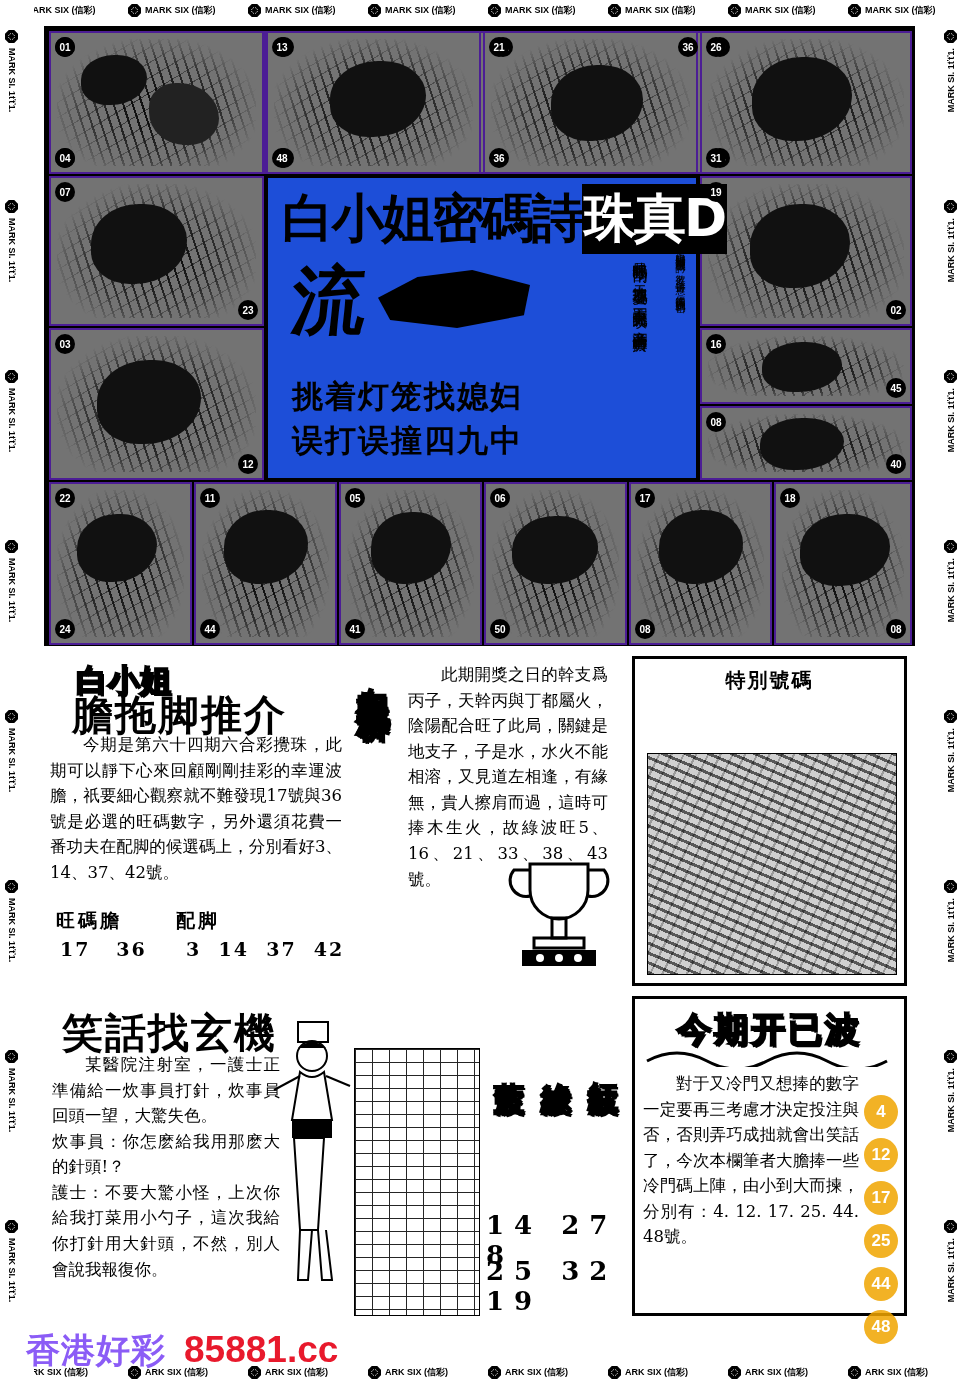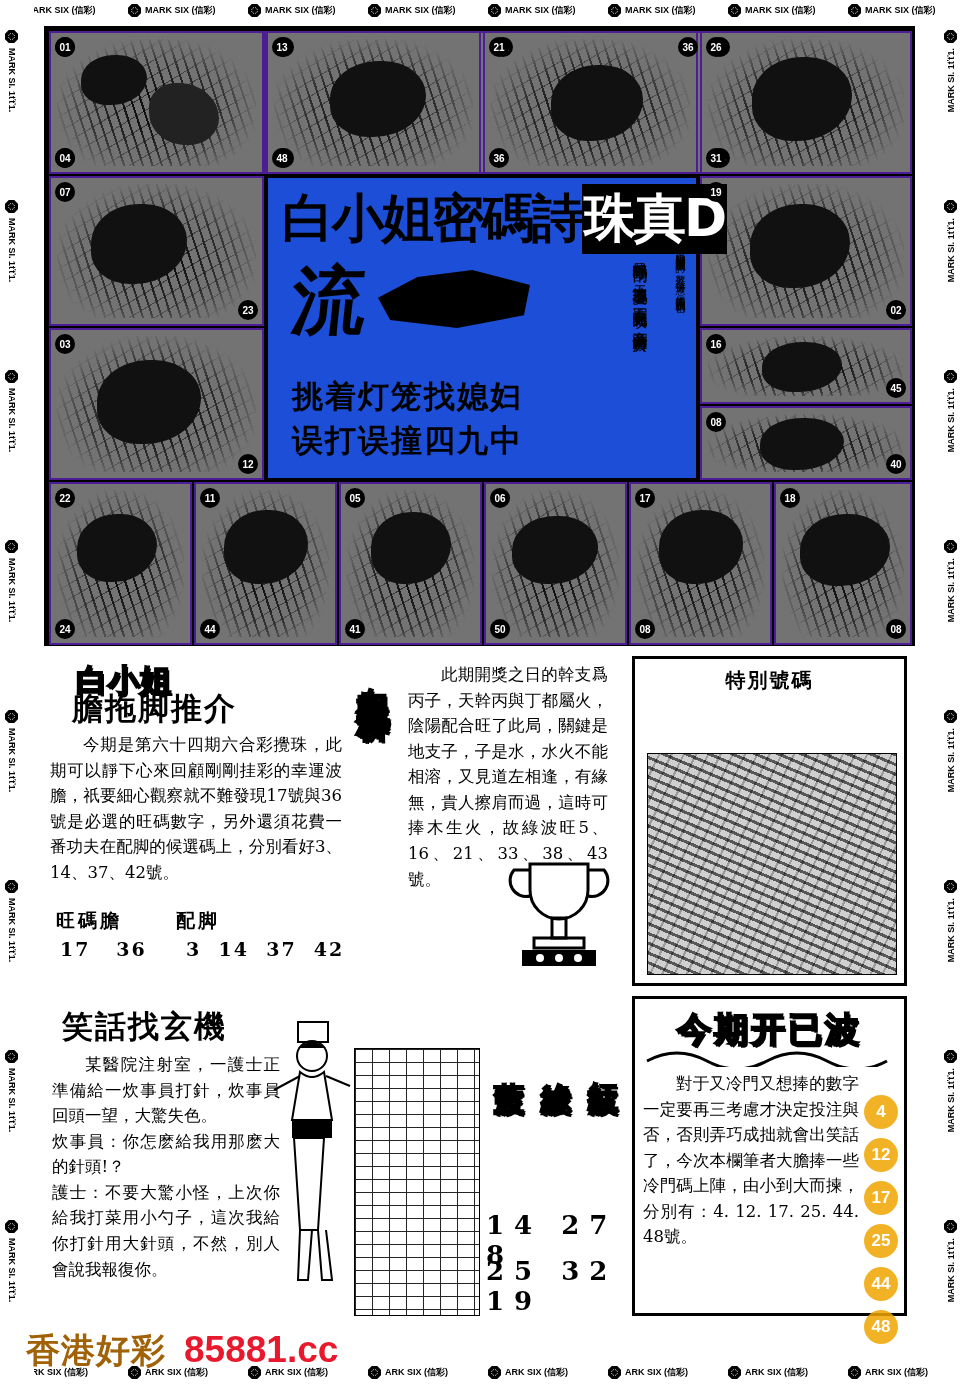--- a/index.html
+++ b/index.html
@@ -61,41 +61,41 @@
         font-family:"DejaVu Serif","Liberation Serif",serif;letter-spacing:1px;}
   .poem.small{font-size:10px;line-height:1.5;}
 
   
   .lower{position:absolute;left:10px;top:634px;width:871px;height:700px;}
 
   .box{position:absolute;box-sizing:border-box;}
 
   .hdr-outline{font-family:"DejaVu Sans","Liberation Sans",sans-serif;font-weight:bold;font-size:31px;letter-spacing:1px;
     color:#fff;-webkit-text-stroke:2px #000;text-shadow:2px 2px 0 #000;white-space:nowrap;}
-  .hdr-solid{font-family:"DejaVu Sans","Liberation Sans",sans-serif;font-weight:bold;font-size:31px;letter-spacing:2px;white-space:nowrap;}
+  .hdr-solid{font-family:"DejaVu Sans","Liberation Sans",sans-serif;font-weight:bold;font-size:41px;letter-spacing:2px;white-space:nowrap;}
 
   .body-cn{font-family:"DejaVu Serif","Liberation Serif",serif;font-size:16.5px;line-height:1.55;text-align:justify;}
   .body-cn.indent{text-indent:2em;}
 
   .numrow{font-family:"DejaVu Serif","Liberation Serif",serif;font-size:19px;font-weight:bold;letter-spacing:2px;}
   .lbl-bold{font-family:"DejaVu Sans","Liberation Sans",sans-serif;font-size:19px;font-weight:bold;letter-spacing:3px;}
 
   .vtitle{writing-mode:vertical-rl;font-family:"DejaVu Sans","Liberation Sans",sans-serif;font-weight:bold;font-size:33px;
           letter-spacing:4px;color:#fff;-webkit-text-stroke:2px #000;text-shadow:2px 2px 0 #000;}
 
   .photo{position:relative;background:#b9b9b9;overflow:hidden;border:1px solid #000;}
   .photo:before{content:"";position:absolute;inset:0;background:
      repeating-linear-gradient(23deg, rgba(0,0,0,.55) 0 3px, rgba(255,255,255,.25) 3px 9px),
      repeating-linear-gradient(-64deg, rgba(0,0,0,.35) 0 2px, rgba(255,255,255,.1) 2px 11px);}
 
   .trophy{position:absolute;}
   .star{position:absolute;width:0;height:0;}
 
   .footerlogo{position:absolute;left:26px;bottom:14px;display:flex;align-items:baseline;gap:18px;z-index:9;}
-  .fl-red{font-family:"DejaVu Sans","Liberation Sans",sans-serif;font-weight:bold;font-size:34px;color:#a16207;letter-spacing:1px;}
+  .fl-red{font-family:"DejaVu Sans","Liberation Sans",sans-serif;font-weight:bold;font-size:34px;color:#8b5cf6;letter-spacing:1px;}
   .fl-red2{font-family:"Liberation Sans",sans-serif;font-weight:bold;font-size:37px;color:#e8192c;letter-spacing:0px;}
 
   .ballcol{position:absolute;right:6px;top:96px;display:flex;flex-direction:column;gap:9px;align-items:center;}
   .ball{width:34px;height:34px;border-radius:50%;background:#f0a500;color:#fff;font-weight:bold;font-size:17px;
         display:flex;align-items:center;justify-content:center;font-family:"Liberation Sans",sans-serif;opacity:.85;}
 
   .tablegrid{position:absolute;background:#fff;border:1px solid #000;overflow:hidden;}
   .tablegrid:before{content:"";position:absolute;inset:0;background:
      repeating-linear-gradient(to bottom, #000 0 1px, transparent 1px 13px),
      repeating-linear-gradient(to right, #000 0 1px, transparent 1px 17px);opacity:.85;}

